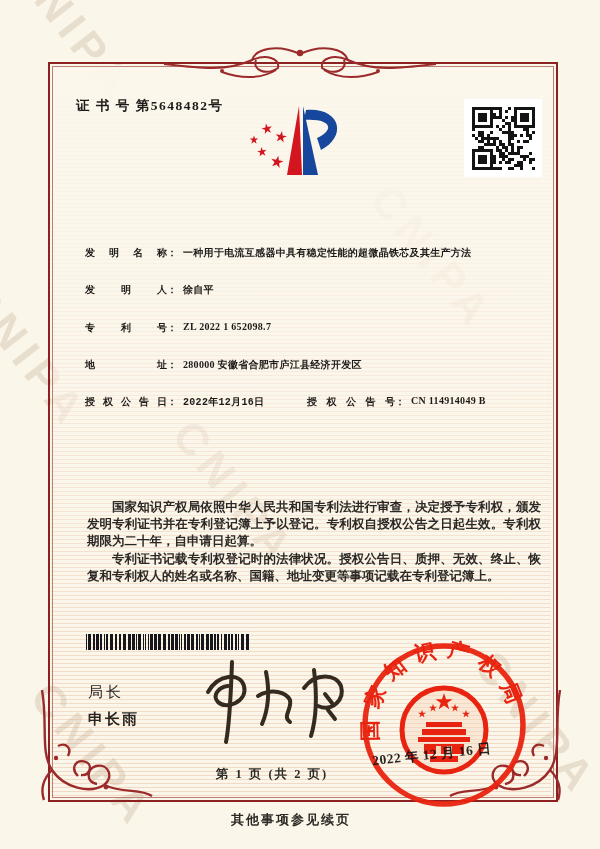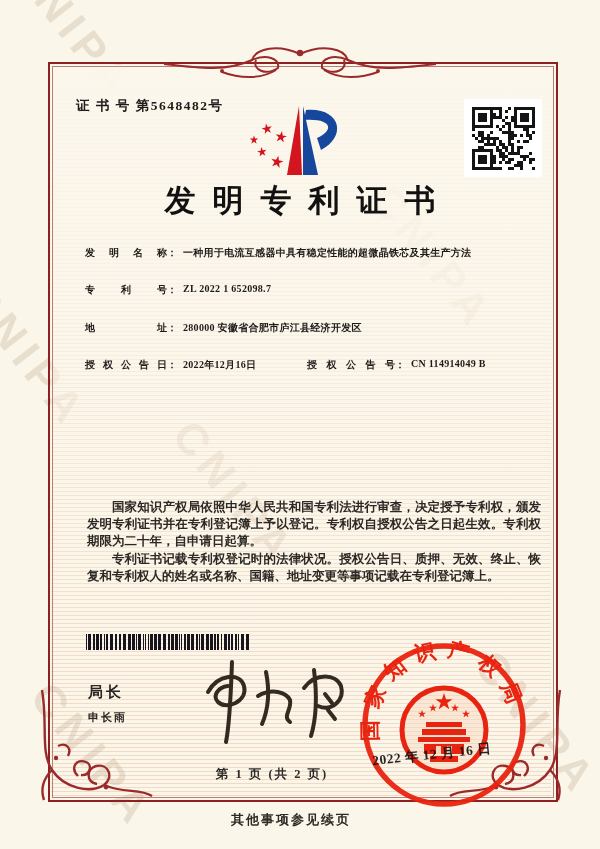--- a/index.html
+++ b/index.html
@@ -29,29 +29,29 @@
   .qrg i{display:block;}
   .qrg i.on{background:#141414;}
   .title{position:absolute;left:0;right:0;top:180px;text-align:center;font-size:31px;font-weight:700;
       letter-spacing:17px;text-indent:17px;color:#111;}
   .fields{position:absolute;left:85px;top:246px;width:462px;}
   .frow{height:37.3px;font-size:10px;font-weight:700;white-space:nowrap;}
   .flabel{display:inline-block;width:82px;text-align:justify;text-align-last:justify;vertical-align:top;}
   .flabel.w2{width:88px;}
   .fcolon{display:inline-block;width:16px;vertical-align:top;}
   .fvalue{letter-spacing:0.3px;}
-  .fvalue.pair1{display:inline-block;width:124px;vertical-align:top;}
+  .fvalue.pair1{display:inline-block;width:124px;vertical-align:top;font-family:Liberation Mono, monospace;}
   .bodytext{position:absolute;left:85px;top:497px;width:458px;font-size:12.5px;line-height:16.8px;
       font-weight:600;color:#2b2825;text-align:justify;}
   .bodytext p{margin:2px;text-indent:2em;}
   .barcode{position:absolute;left:86px;top:634px;height:16px;display:flex;align-items:stretch;}
   .barcode i{background:#16161c;display:block;}
-  .signer-title{position:absolute;left:88px;top:683px;font-size:15px;font-weight:700;letter-spacing:3px;
+  .signer-title{position:absolute;left:88px;top:683px;font-size:15px;font-weight:400;letter-spacing:3px;
       font-family:"Liberation Sans","DejaVu Sans",sans-serif;color:#2a2622;text-align:right;}
-  .signer-name{position:absolute;left:88px;top:710px;font-size:11px;font-weight:700;letter-spacing:2px;
+  .signer-name{position:absolute;left:88px;top:710px;font-size:15px;font-weight:700;letter-spacing:2px;
       font-family:"Liberation Sans","DejaVu Sans",sans-serif;color:#2a2622;}
   .signature{position:absolute;left:178px;top:650px;}
   .seal{position:absolute;left:356px;top:640px;z-index:7;}
   .seal-date{position:absolute;left:372px;top:744px;width:156px;z-index:8;transform:rotate(-6deg);
       font-size:13.5px;font-weight:700;color:rgba(18,18,18,0.92);letter-spacing:0.5px;white-space:nowrap;}
   .page-info{position:absolute;left:48px;width:448px;top:766px;text-align:center;font-size:12.5px;
       font-weight:600;color:#2e2a26;letter-spacing:2px;}
   .cont-note{position:absolute;left:0;right:18px;top:811px;text-align:center;font-size:13px;
       font-weight:600;color:#2e2a26;letter-spacing:2px;}
 </style>
@@ -570,25 +570,27 @@
           <i></i>
           <i></i>
           <i class="on"></i>
           <i></i>
           <i></i>
           <i></i>
           <i class="on"></i>
         </div>
       </div>
 
-    <div class="title">发明专利证书</div>
 
     <div class="fields">
       <div class="frow">
         <span class="flabel">发明名称</span><span class="fcolon">：</span><span class="fvalue">一种用于电流互感器中具有稳定性能的超微晶铁芯及其生产方法</span>
+      </div>
+      <div class="frow">
+        <span class="flabel">发明人</span><span class="fcolon">：</span><span class="fvalue">徐自平</span>
       </div>
       <div class="frow">
         <span class="flabel">专利号</span><span class="fcolon">：</span><span class="fvalue">ZL 2022 1 652098.7</span>
       </div>
       <div class="frow">
         <span class="flabel">地址</span><span class="fcolon">：</span><span class="fvalue">280000 安徽省合肥市庐江县经济开发区</span>
       </div>
       <div class="frow">
         <span class="flabel">授权公告日</span><span class="fcolon">：</span><span class="fvalue pair1">2022年12月16日</span><span class="flabel w2">授权公告号</span><span class="fcolon">：</span><span class="fvalue">CN 114914049 B</span>
       </div>

